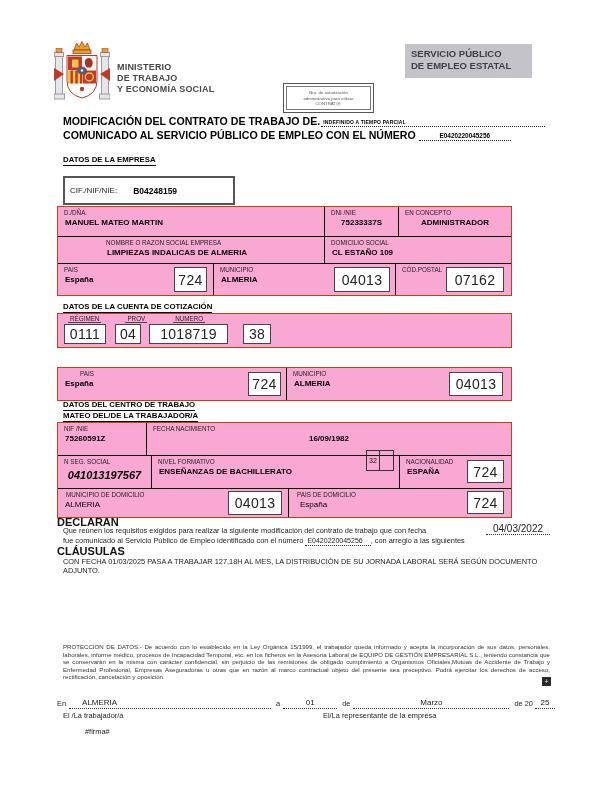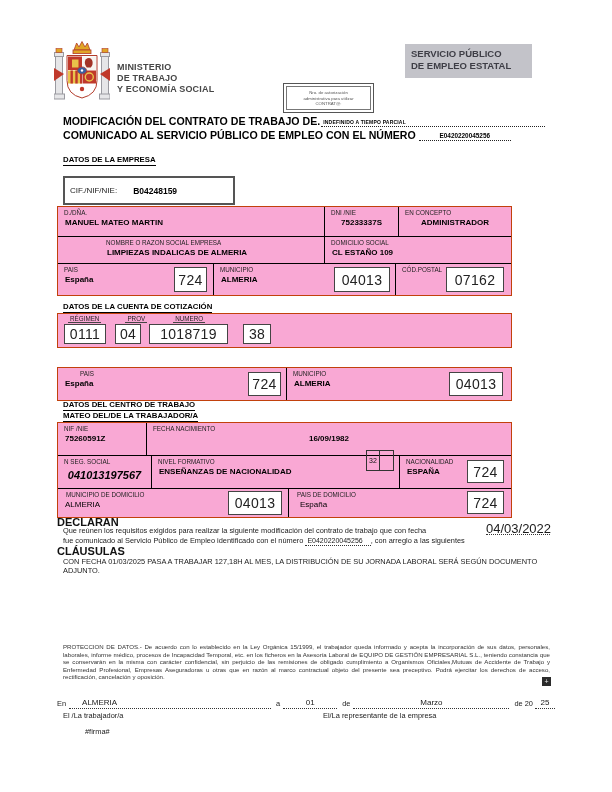--- a/index.html
+++ b/index.html
@@ -48,21 +48,21 @@
   .codebox { border:1.5px solid #444; display:flex; align-items:center; justify-content:center;
              font-size:14px; color:#222; letter-spacing:.3px; background:#fff; }
   .abs { position:absolute; }
   .u-lbl { font-size:6.3px; color:#222; border-bottom:1px solid #444; padding:0 2px 0 2px; white-space:nowrap; }
 
   
   .center-h { position:absolute; left:57px; width:455px; text-align:left; font-size:11px; font-weight:700; }
   .para { position:absolute; left:63px; width:487px; font-size:7.4px; line-height:9.4px; color:#1a1a1a; }
   .dec-line1 { display:flex; justify-content:space-between; align-items:flex-end; }
   .fecha-slot { position:relative; width:64px; border-bottom:1.4px dotted #333; height:10px; }
-  .fecha-slot span { position:absolute; left:0; right:0; bottom:1px; text-align:center; font-size:13px; }
+  .fecha-slot span { position:absolute; left:0; right:0; bottom:1px; text-align:center; font-size:10px; }
   .num-inline { display:inline-block; border-bottom:1.4px dotted #333; padding:0 8px 0 2px; font-size:7px; }
 
   .prot { position:absolute; left:63px; top:643px; width:487px; font-size:6.1px; line-height:7.5px;
           color:#333; text-align:justify; }
   .plus-box { position:absolute; left:542px; top:677px; width:9px; height:9px; background:#2b2b2b;
               color:#eee; font-size:7px; line-height:9px; text-align:center; cursor:default; }
 
   
   .sign-line { position:absolute; left:57px; top:697px; width:500px; display:flex; align-items:flex-end;
                font-size:7.4px; color:#1a1a1a; }
@@ -247,21 +247,21 @@
         <span class="val center">16/09/1982</span>
       </div>
     </div>
     <div class="frow" style="height:33px;">
       <div class="fcell" style="width:93px;">
         <span class="lbl">N SEG. SOCIAL</span>
         <span class="val center" style="font-size:11px;padding-top:4px;font-style:italic;">041013197567</span>
       </div>
       <div class="fcell" style="width:248px;">
         <span class="lbl">NIVEL FORMATIVO</span>
-        <span class="val">ENSEÑANZAS DE NACIONALIDAD</span>
+        <span class="val">ENSEÑANZAS DE BACHILLERATO</span>
         <div class="abs" style="right:5px;top:-6px;display:flex;">
           <div style="border:1px solid #333;width:14px;height:21px;font-size:7px;display:flex;align-items:center;justify-content:center;">32</div>
           <div style="border:1px solid #333;border-left:none;width:14px;height:21px;"></div>
         </div>
       </div>
       <div class="fcell" style="flex:1;">
         <span class="lbl">NACIONALIDAD</span>
         <span class="val">ESPAÑA</span>
         <div class="codebox abs" style="right:7px;top:4px;width:37px;height:23px;">724</div>
       </div>

